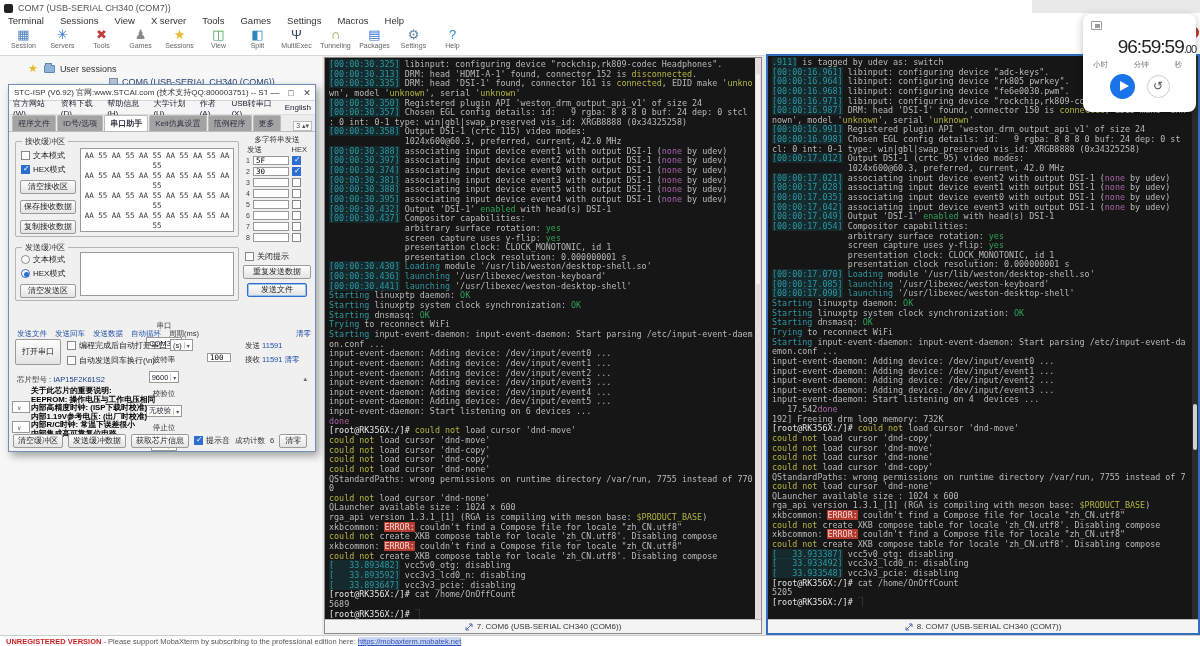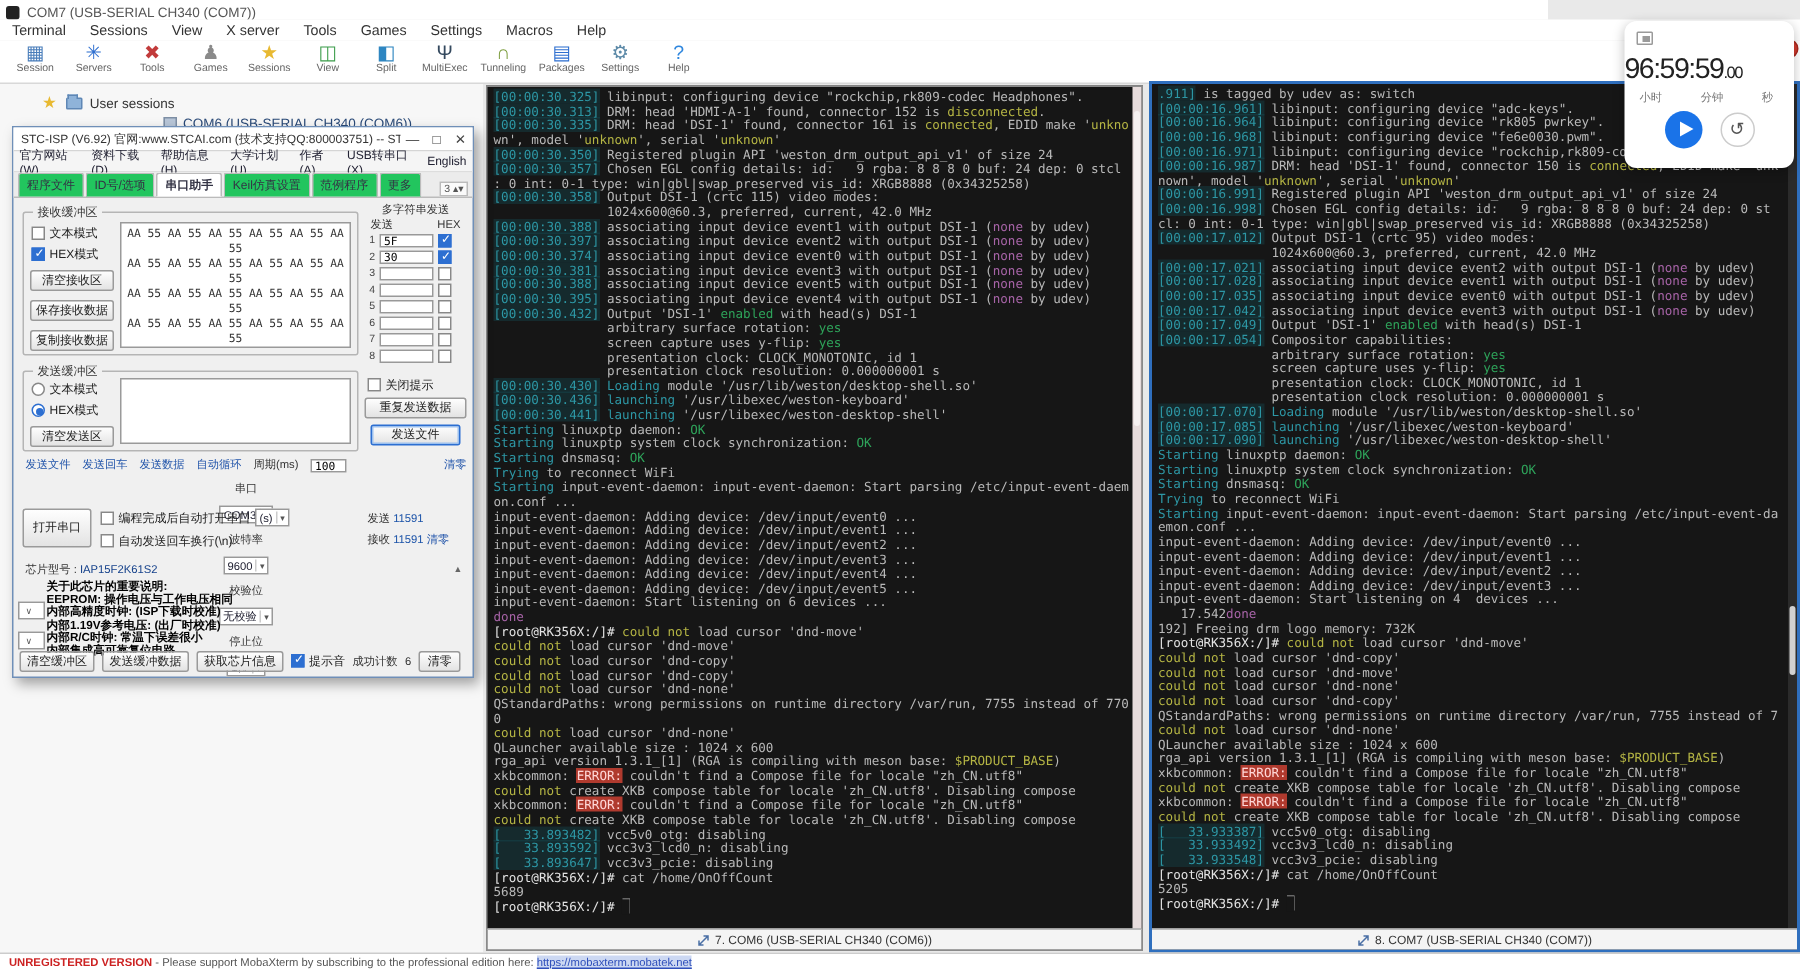--- a/index.html
+++ b/index.html
@@ -53,21 +53,21 @@
   .sb-link { color:#2f4fbb; text-decoration:underline; background:#ccd8f2; }
 
   
   .stc { position:absolute; left:8px; top:84px; width:308px; height:368px; background:#f0f0f0; border:1px solid #6f8fb8; box-shadow:3px 4px 8px rgba(0,0,0,.35); font-size:8px; color:#222; }
   .stc-title { position:absolute; left:0; top:0; right:0; height:16px; background:#fff; border-bottom:1px solid #d5d5d5; display:flex; align-items:center; font-size:8px; color:#333; }
   .stc-title .t { flex:1; padding-left:5px; white-space:nowrap; overflow:hidden; }
   .wbtn { width:16px; text-align:center; color:#444; font-size:9px; cursor:default; }
   .stc-menus { position:absolute; left:0; top:16px; right:0; height:14px; display:flex; align-items:center; background:#f5f5f5; border-bottom:1px solid #ddd; }
   .stc-menus span { padding:0 4px; font-size:8px; color:#223; }
   .stc-tabs { position:absolute; left:0; top:30px; right:0; height:17px; display:flex; align-items:flex-end; padding-left:3px; border-bottom:1px solid #bbb; background:#ececec; }
-  .stc-tab { padding:2px 5px; font-size:8px; color:#334; border:1px solid #bbb; border-bottom:none; background:#22c55e; margin-right:1px; border-radius:2px 2px 0 0; }
+  .stc-tab { padding:2px 5px; font-size:8px; color:#334; border:1px solid #bbb; border-bottom:none; background:#a3a3a3; margin-right:1px; border-radius:2px 2px 0 0; }
   .stc-tab.active { background:#fff; font-weight:bold; }
   .spin { margin-left:auto; margin-right:3px; font-size:7px; color:#555; border:1px solid #bbb; background:#fafafa; padding:0 2px; }
 
   .grp { position:absolute; border:1px solid #b5b5b5; border-radius:2px; }
   .grp .cap { position:absolute; top:-6px; left:6px; background:#f0f0f0; padding:0 3px; font-size:8px; color:#333; }
 
   .cb { display:flex; align-items:center; gap:3px; font-size:8px; color:#222; }
   .box { width:9px; height:9px; border:1px solid #888; background:#fff; display:inline-block; position:relative; flex:none; }
   .box.on { background:#2d6fd1; border-color:#2d6fd1; }
   .box.on:after { content:"✓"; position:absolute; left:1px; top:-2px; color:#fff; font-size:8px; }
@@ -86,21 +86,21 @@
   .sel .ar { font-size:6px; color:#555; border-left:1px solid #ccc; padding-left:2px; }
   .lnk { color:#2255aa; font-size:7.5px; }
   .tiny { font-size:7.5px; color:#333; }
 
   .stc textarea { position:absolute; border:1px solid #9a9a9a; background:#fff; resize:none; font-size:8px; }
 
   
   .timer { position:absolute; left:1083px; top:14px; width:113px; height:98px; background:#fff; border-radius:8px; box-shadow:0 2px 8px rgba(0,0,0,.25); z-index:30; }
   .pip { position:absolute; left:8px; top:7px; width:11px; height:9px; border:1px solid #9a9a9a; border-radius:1px; }
   .pip:after { content:""; position:absolute; right:1px; bottom:1px; width:5px; height:4px; background:#9a9a9a; }
-  .t-time { position:absolute; left:0; right:0; top:22px; text-align:left; font-size:19px; color:#222; letter-spacing:-1px; }
+  .t-time { position:absolute; left:0; right:0; top:22px; text-align:right; font-size:19px; color:#222; letter-spacing:-1px; }
   .t-frac { font-size:11px; color:#222; }
   .t-units { position:absolute; left:10px; right:14px; top:46px; display:flex; justify-content:space-between; font-size:7.5px; color:#777; }
   .t-btns { position:absolute; left:0; right:0; top:60px; display:flex; justify-content:center; gap:12px; }
   .playbtn { width:25px; height:25px; border-radius:50%; background:#1a73e8; position:relative; }
   .playbtn:after { content:""; position:absolute; left:10px; top:7px; border-left:9px solid #fff; border-top:5.5px solid transparent; border-bottom:5.5px solid transparent; }
   .resetbtn { width:23px; height:23px; border-radius:50%; background:#fff; border:1px solid #ccc; color:#555; font-size:12px; text-align:center; line-height:21px; margin-top:1px; }
   .redbadge { position:absolute; left:1186px; top:26px; width:13px; height:13px; border-radius:50%; background:#d23b2f; border:1px solid #a8271d; z-index:20; }
 
   .arrowsvg { width:8px; height:8px; }
 </style>
@@ -200,20 +200,21 @@
         <div class="tl">: 0 int: 0-1 type: win|gbl|swap_preserved vis_id: XRGB8888 (0x34325258)</div>
         <div class="tl"><span class="ts">[00:00:30.358]</span> Output DSI-1 (crtc 115) video modes:</div>
         <div class="tl">               1024x600@60.3, preferred, current, 42.0 MHz</div>
         <div class="tl"><span class="ts">[00:00:30.388]</span> associating input device event1 with output DSI-1 (<span class="p">none</span> by udev)</div>
         <div class="tl"><span class="ts">[00:00:30.397]</span> associating input device event2 with output DSI-1 (<span class="p">none</span> by udev)</div>
         <div class="tl"><span class="ts">[00:00:30.374]</span> associating input device event0 with output DSI-1 (<span class="p">none</span> by udev)</div>
         <div class="tl"><span class="ts">[00:00:30.381]</span> associating input device event3 with output DSI-1 (<span class="p">none</span> by udev)</div>
         <div class="tl"><span class="ts">[00:00:30.388]</span> associating input device event5 with output DSI-1 (<span class="p">none</span> by udev)</div>
         <div class="tl"><span class="ts">[00:00:30.395]</span> associating input device event4 with output DSI-1 (<span class="p">none</span> by udev)</div>
         <div class="tl"><span class="ts">[00:00:30.432]</span> Output 'DSI-1' <span class="g">enabled</span> with head(s) DSI-1</div>
+        <div class="tl"><span class="ts">[00:00:30.437]</span> Compositor capabilities:</div>
         <div class="tl">               arbitrary surface rotation: <span class="g">yes</span></div>
         <div class="tl">               screen capture uses y-flip: <span class="g">yes</span></div>
         <div class="tl">               presentation clock: CLOCK_MONOTONIC, id 1</div>
         <div class="tl">               presentation clock resolution: 0.000000001 s</div>
         <div class="tl"><span class="ts">[00:00:30.430]</span> <span class="c">Loading</span> module '/usr/lib/weston/desktop-shell.so'</div>
         <div class="tl"><span class="ts">[00:00:30.436]</span> <span class="c">launching</span> '/usr/libexec/weston-keyboard'</div>
         <div class="tl"><span class="ts">[00:00:30.441]</span> <span class="c">launching</span> '/usr/libexec/weston-desktop-shell'</div>
         <div class="tl"><span class="c">Starting</span> linuxptp daemon: <span class="g">OK</span></div>
         <div class="tl"><span class="c">Starting</span> linuxptp system clock synchronization: <span class="g">OK</span></div>
         <div class="tl"><span class="c">Starting</span> dnsmasq: <span class="g">OK</span></div>
@@ -454,21 +455,21 @@
     </div>
     <span class="sbtn" style="position:absolute; left:234px; top:180px; width:68px;">重复发送数据</span>
     <span class="sbtn primary" style="position:absolute; left:238px; top:198px; width:60px;">发送文件</span>
 
     <div id="send-links" style="position:absolute; left:8px; top:220px; width:294px; display:flex; gap:8px; align-items:center;">
         <span class="lnk">发送文件</span>
         <span class="lnk">发送回车</span>
         <span class="lnk">发送数据</span>
         <span class="lnk">自动循环</span>
         <span class="tiny">周期(ms)</span>
-        <input class="mini-in" value="100" style="width: 24px;">
+        <input class="mini-in" value="100" style="width: 24px; margin-top: 48px;">
         <span class="lnk" style="margin-left: auto;">清零</span>
       </div>
 
     <div id="port-row" style="position:absolute; left:8px; top:236px; width:294px; display:flex; gap:6px; align-items:center;flex-direction:column;">
         <span class="tiny">串口</span>
         <span class="sel">
           <span>COM3</span>
           <span class="ar">▾</span>
         </span>
         <span class="tiny">波特率</span>

